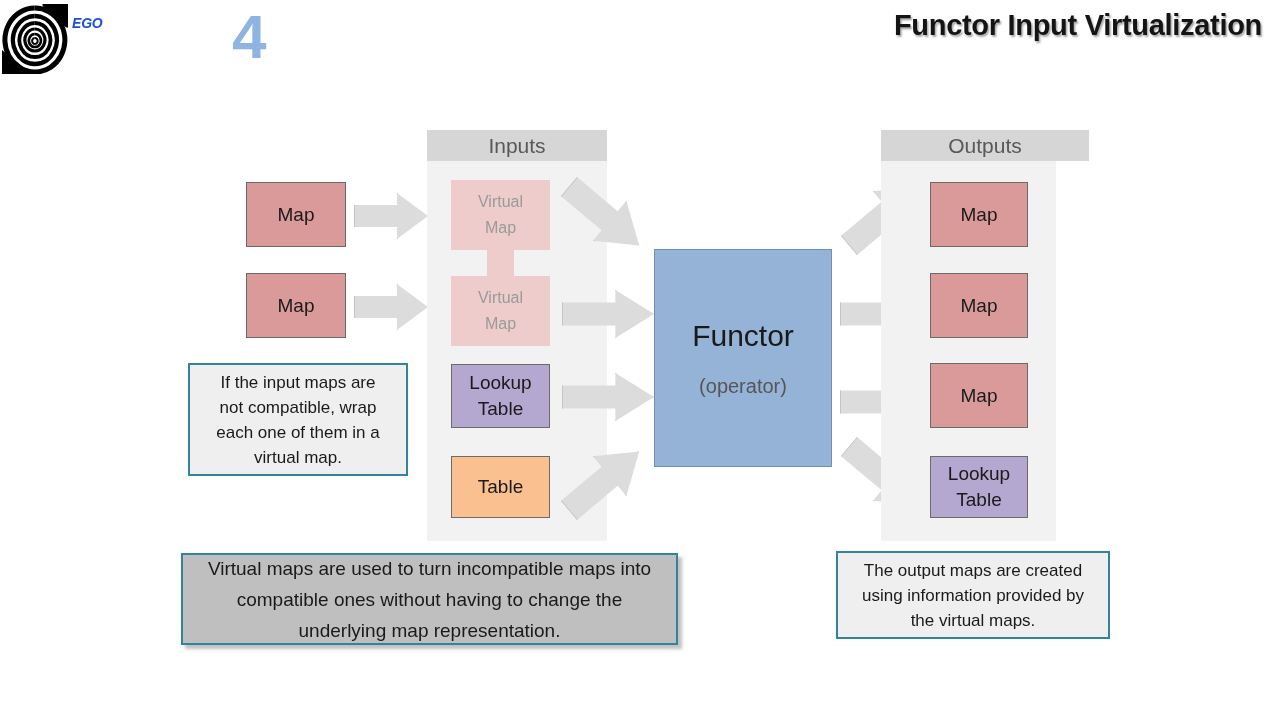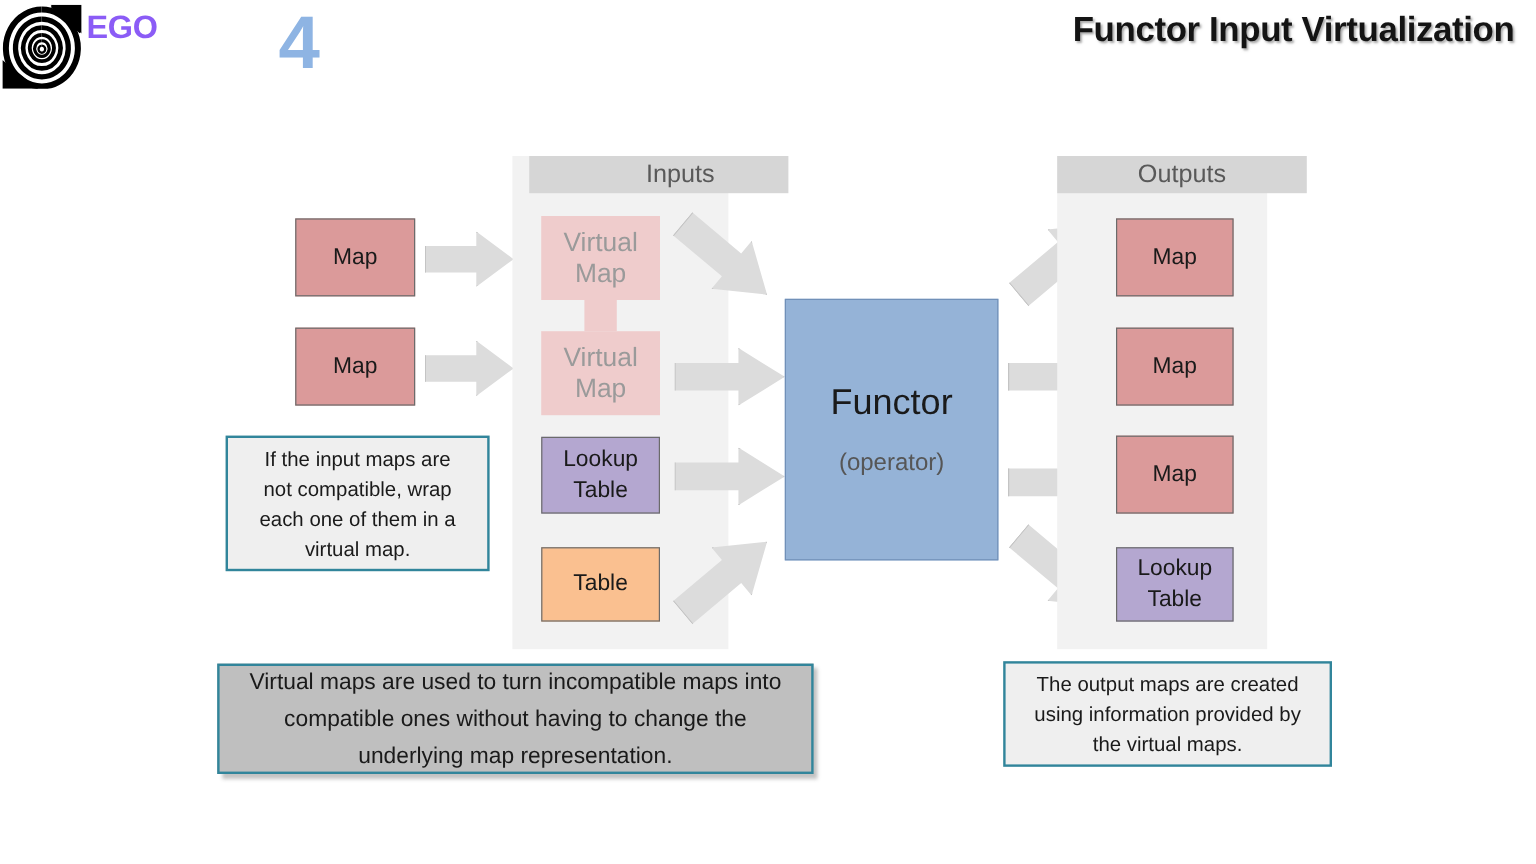--- a/index.html
+++ b/index.html
@@ -38,25 +38,26 @@
     width: 160px;
   }
   .logo-line1 {
     font-size: 28px;
     font-weight: bold;
     letter-spacing: -0.5px;
     color: #0d0d0d;
     line-height: 30px;
   }
   .logo-line2 {
-    font-size: 27px;
+    font-size: 14px;
     font-weight: bold;
     letter-spacing: -0.2px;
-    color: #8b5cf6;
+    color: #1d4ed8;
     line-height: 22px;
+    font-style: italic;
   }
   #logo-four {
     position: absolute;
     left: 232px;
     top: 2px;
     font-size: 62px;
     font-weight: bold;
     color: #8EB4E3;
     line-height: 66px;
   }
@@ -117,21 +118,21 @@
     line-height: 28px;
     margin-top: 17px;
   }
   .vmap {
     position: absolute;
     background: #EFCCCC;
     display: flex;
     align-items: center;
     justify-content: center;
     text-align: center;
-    font-size: 22px;
+    font-size: 16px;
     line-height: 26px;
     color: #9A9A9A;
     border: none;
   }
   .vbridge {
     position: absolute;
     background: #EFCCCC;
   }
 
   
@@ -200,21 +201,21 @@
 </div>
 
 <div class="node map" style="left:246px; top:273px; width:100px; height:65px;">
   <span>Map</span>
 </div>
 
 <div class="arrow arrow-h" style="left:354px; top:193px; width:72px; height:44px;"></div>
 <div class="arrow arrow-h" style="left:354px; top:284px; width:72px; height:44px;"></div>
 
 <div class="panel" style="left:427px; top:130px; width:180px; height:411px;"></div>
-<div class="panel-header" style="left:441px; top:130px; width:180px; height:31px;padding-left:36px;">
+<div class="panel-header" style="left:427px; top:130px; width:180px; height:31px;">
   <span>Inputs</span>
 </div>
 
 <div class="vmap" style="left:451px; top:180px; width:99px; height:70px;">
   <span>
     <span>Virtual</span><br>
     <span>Map</span>
   </span>
 </div>
 <div class="vbridge" style="left:487px; top:250px; width:27px; height:26px;"></div>

